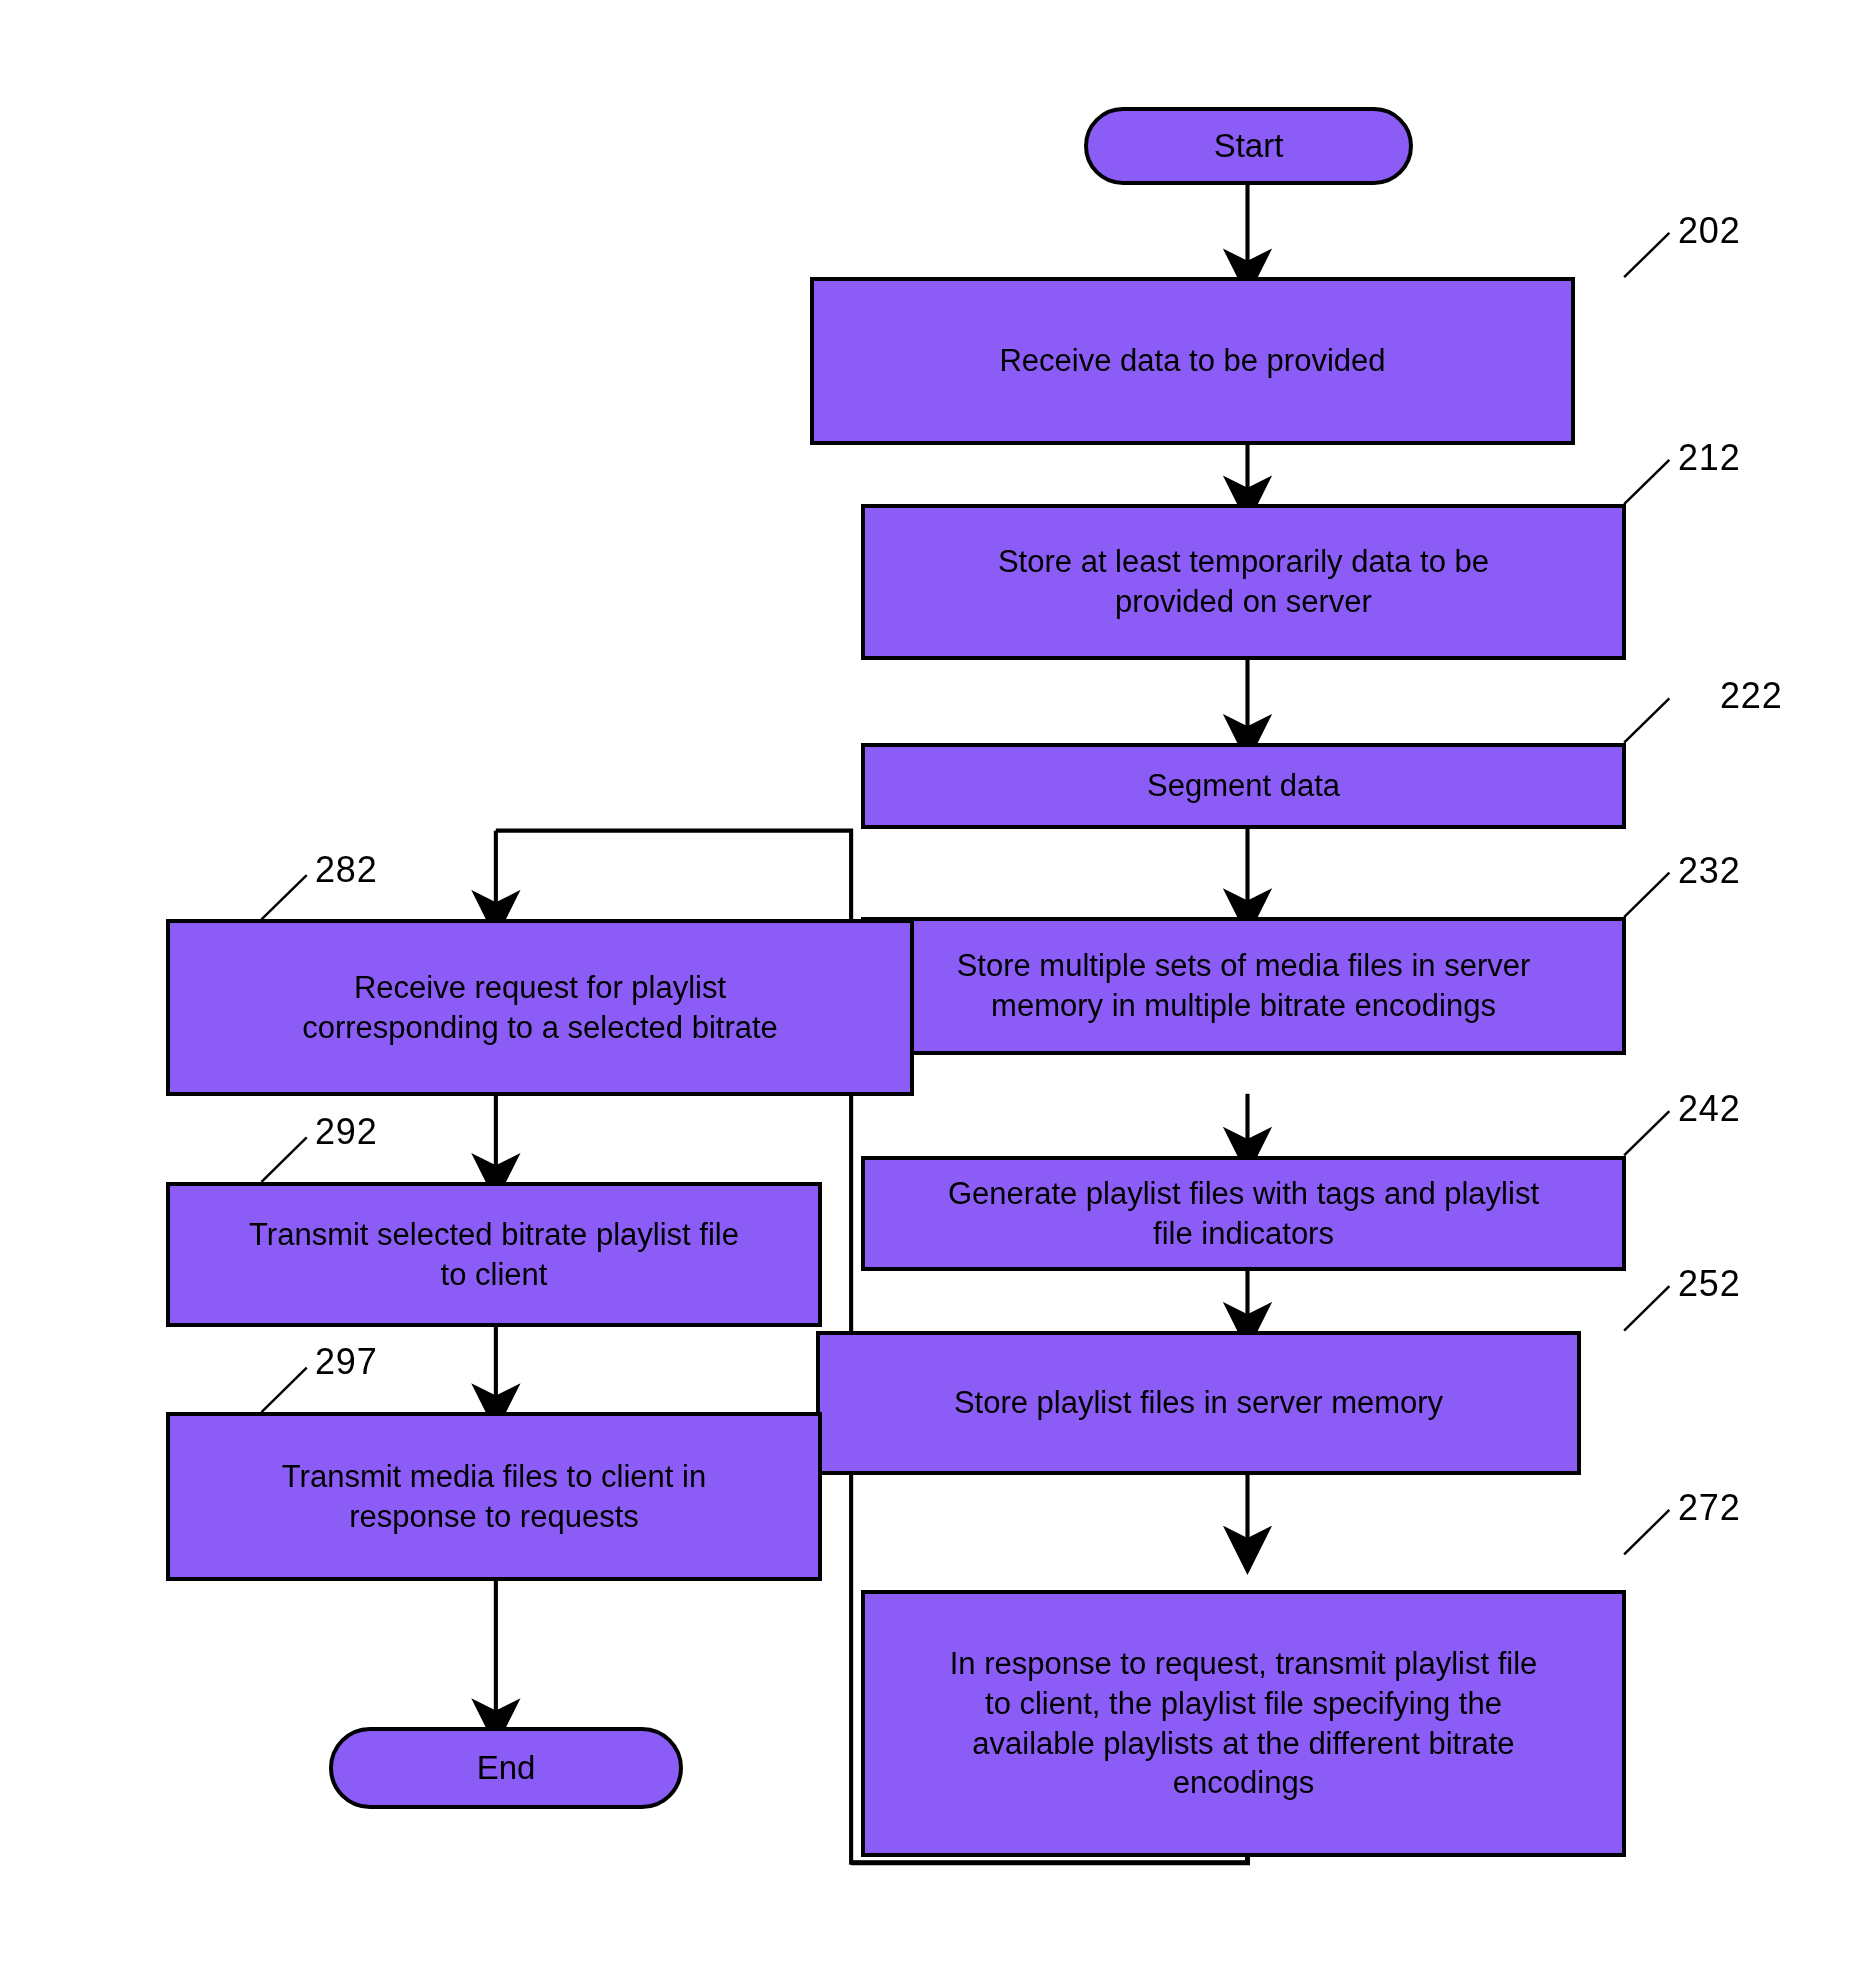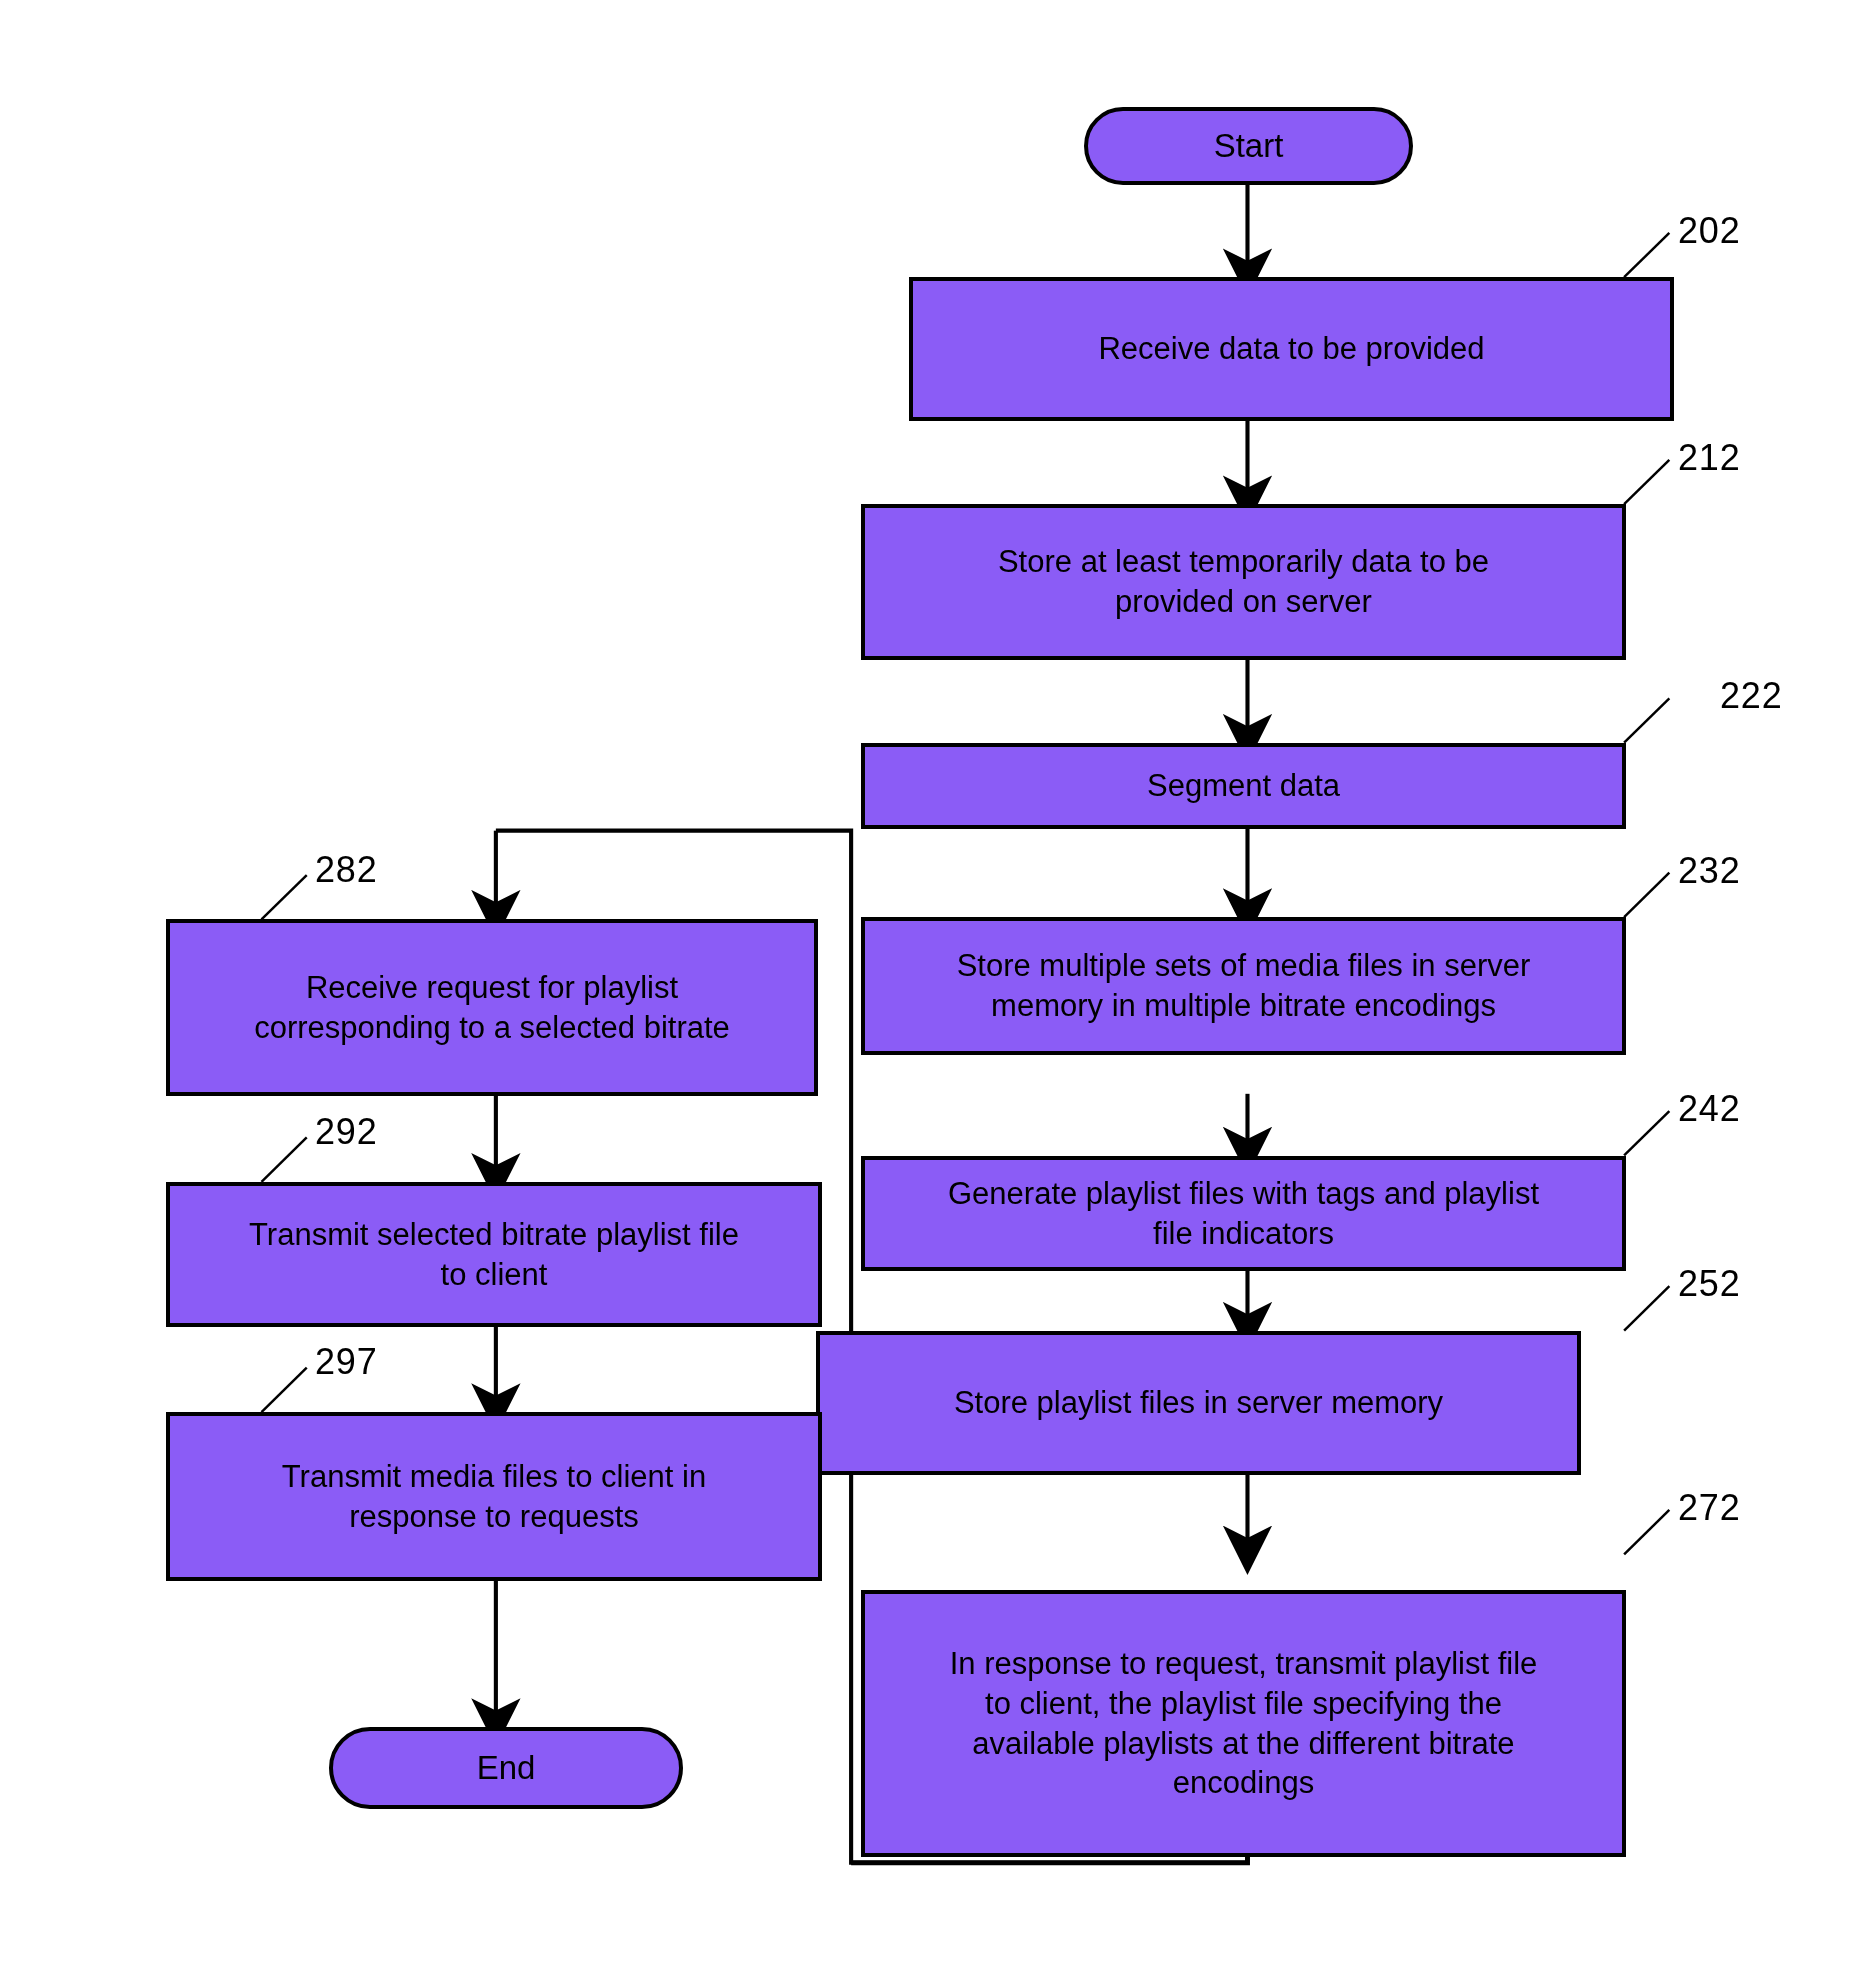--- a/index.html
+++ b/index.html
@@ -94,21 +94,21 @@
       <line x1="318" y1="1118" x2="373" y2="1064"></line>
       <line x1="318" y1="1437" x2="373" y2="1383"></line>
       <line x1="318" y1="1717" x2="373" y2="1663"></line>
     </g>
   </svg>
 
   <div class="node terminator" style="left:1084px; top:107px; width:329px; height:78px;">
     <span class="nodetext">Start</span>
   </div>
 
-  <div class="node" style="left:909px; top:277px; width:765px; height:144px;">
+  <div class="node" style="left:810px; top:277px; width:765px; height:168px;">
     <span class="nodetext">Receive data to be provided</span>
   </div>
   <div class="reflabel" style="left:1678px; top:210px;">202</div>
 
   <div class="node" style="left:861px; top:504px; width:765px; height:156px;">
     <span class="nodetext">Store at least temporarily data to be
 provided on server</span>
   </div>
   <div class="reflabel" style="left:1678px; top:437px;">212</div>
 
@@ -135,21 +135,21 @@
   <div class="reflabel" style="left:1678px; top:1263px;">252</div>
 
   <div class="node" style="left:861px; top:1554px; width:765px; height:267px;margin-top:36px;">
     <span class="nodetext">In response to request, transmit playlist file
 to client, the playlist file specifying the
 available playlists at the different bitrate
 encodings</span>
   </div>
   <div class="reflabel" style="left:1678px; top:1487px;">272</div>
 
-  <div class="node" style="left:166px; top:919px; width:652px; height:177px;">
+  <div class="node" style="left:166px; top:919px; width:748px; height:177px;">
     <span class="nodetext">Receive request for playlist
 corresponding to a selected bitrate</span>
   </div>
   <div class="reflabel" style="left:315px; top:849px;">282</div>
 
   <div class="node" style="left:166px; top:1182px; width:656px; height:145px;">
     <span class="nodetext">Transmit selected bitrate playlist file
 to client</span>
   </div>
   <div class="reflabel" style="left:315px; top:1111px;">292</div>

